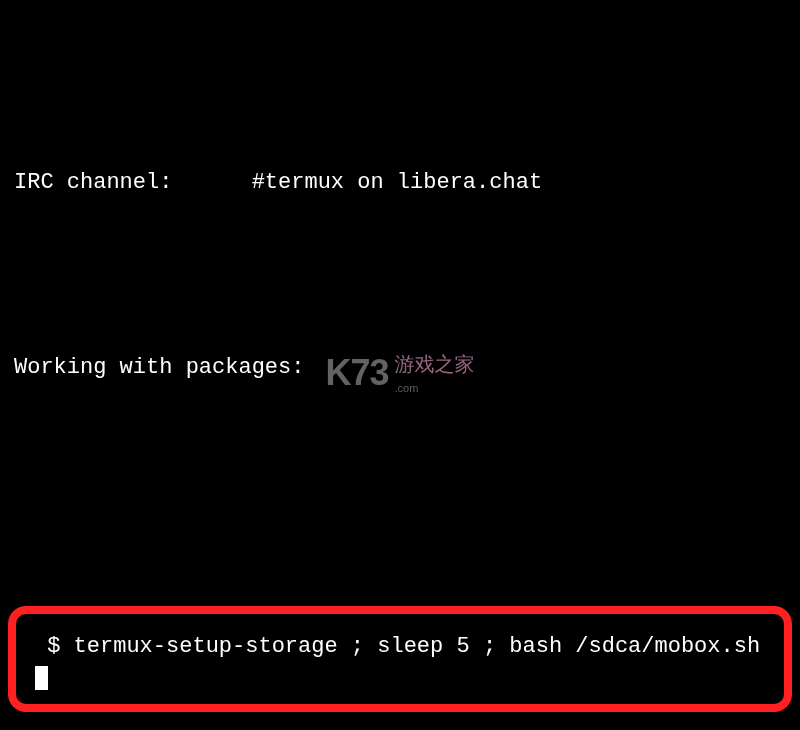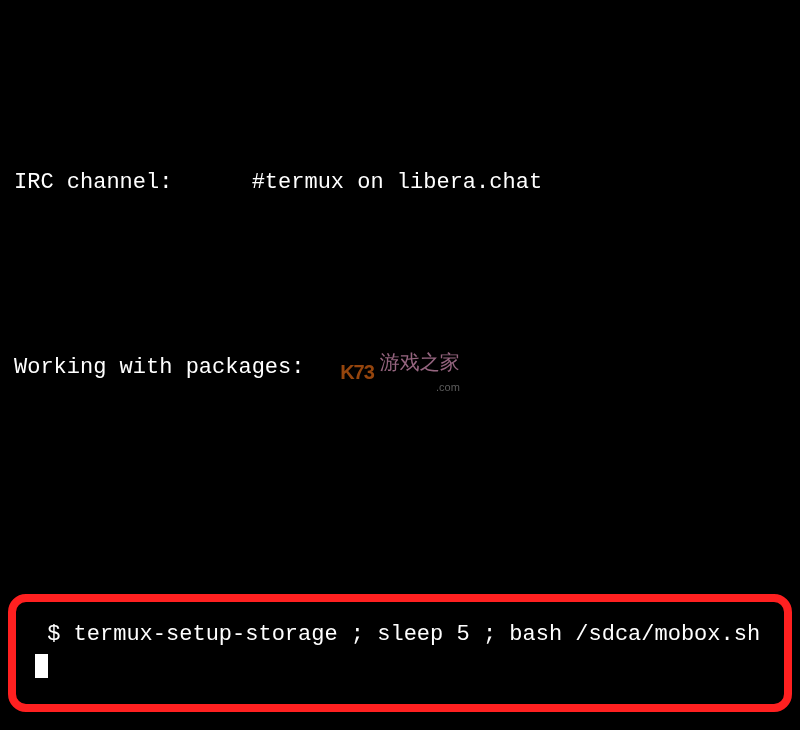--- a/index.html
+++ b/index.html
@@ -31,47 +31,46 @@
       top: 348px;
       left: 50%;
       transform: translateX(-50%);
       display: flex;
       align-items: center;
       gap: 6px;
       opacity: 0.6;
       pointer-events: none;
     }
     .watermark-logo {
-      font-size: 20px;
+      font-size: 36px;
       font-weight: bold;
-      color: #f97316;
+      color: #a3a3a3;
       font-family: Arial, sans-serif;
       letter-spacing: -1px;
       text-align: center;
     }
     .watermark-text {
       font-size: 20px;
       color: #f9a8d4;
       font-family: Arial, sans-serif;
     }
     .watermark-sub {
       font-size: 11px;
       color: #999;
       font-family: Arial, sans-serif;
       display: block;
-      text-align: right;
     }
     .highlight-box {
       position: absolute;
       left: 8px;
       right: 8px;
       bottom: 18px;
       border: 8px solid #ff2020;
       border-radius: 18px;
-      padding: 18px 16px 22px 18px;
+      padding: 18px 16px 10px 18px;
       background: #000;
     }
     .prompt-line {
       white-space: pre-wrap;
       word-break: break-all;
     }
     .cursor {
       display: inline-block;
       width: 13px;
       height: 24px;

